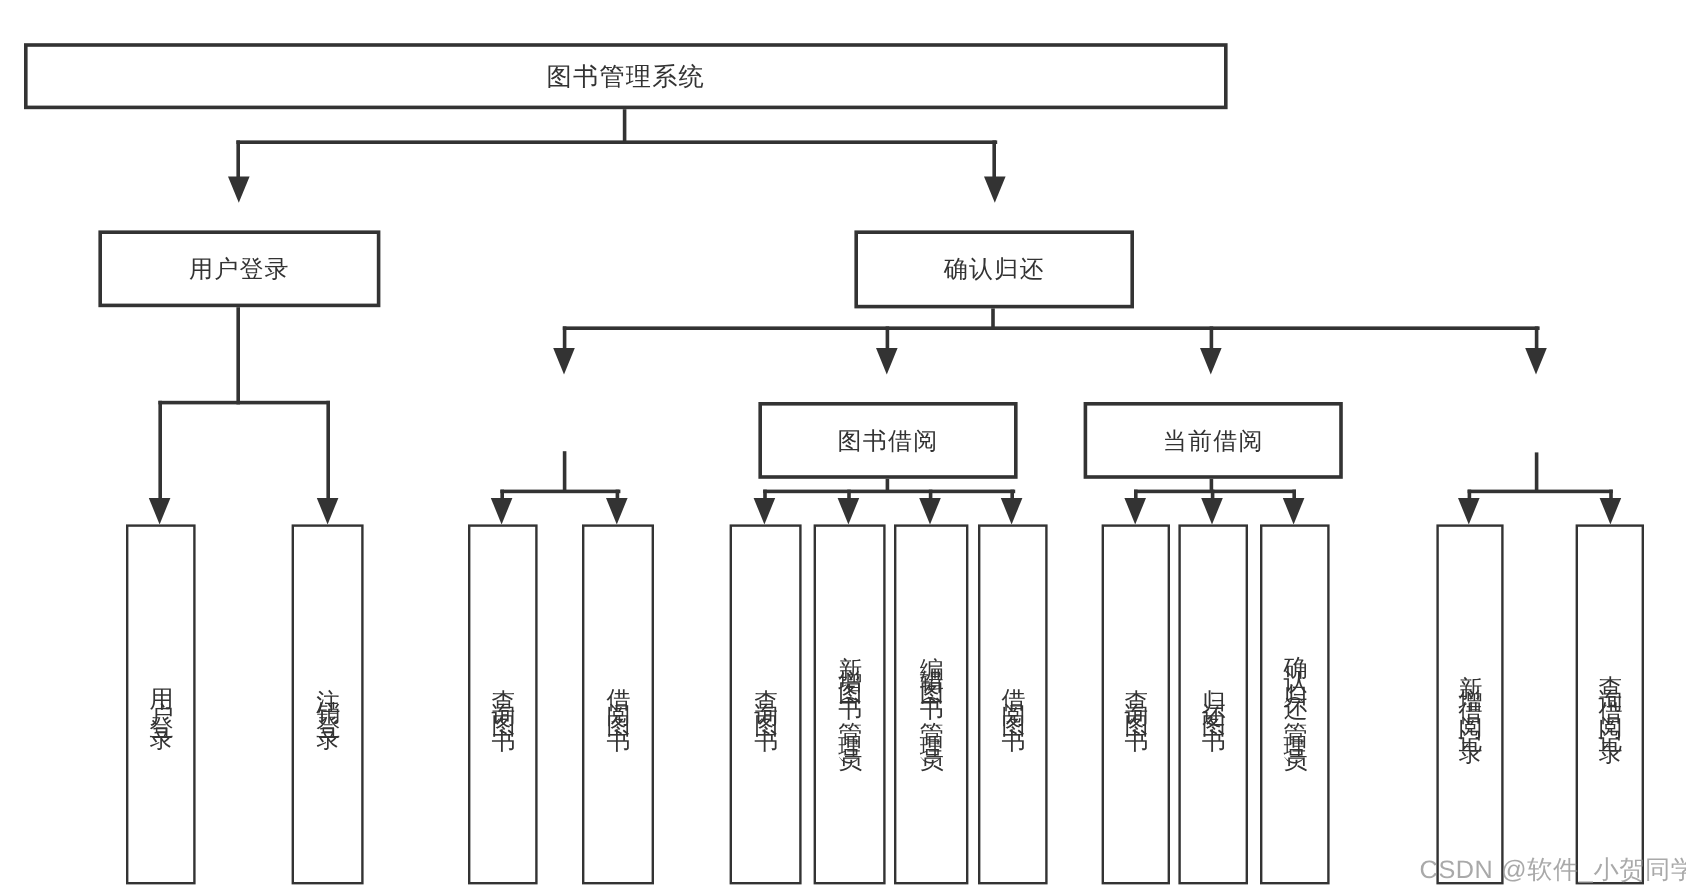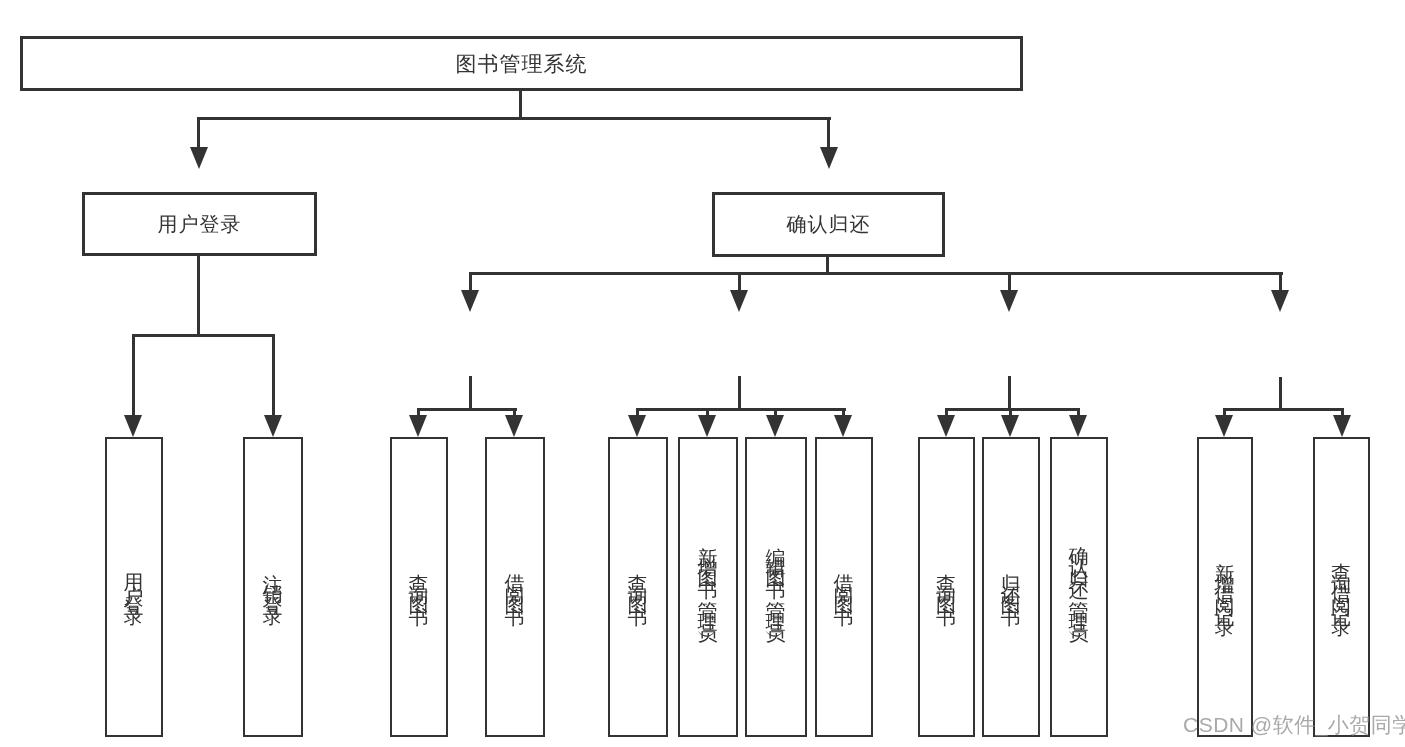--- a/index.html
+++ b/index.html
@@ -81,20 +81,26 @@
   <div class="ln" style="left:469px;top:272px;width:814px;height:3px"></div>
   <div class="ln" style="left:469px;top:272px;width:3px;height:20px"></div>
   <div class="tri" style="left:461px;top:290px"></div>
   <div class="ln" style="left:738px;top:272px;width:3px;height:20px"></div>
   <div class="tri" style="left:730px;top:290px"></div>
   <div class="ln" style="left:1008px;top:272px;width:3px;height:20px"></div>
   <div class="tri" style="left:1000px;top:290px"></div>
   <div class="ln" style="left:1279px;top:272px;width:3px;height:20px"></div>
   <div class="tri" style="left:1271px;top:290px"></div>
 
+  <div class="node hnode" style="left:632px;top:312px;width:216px;height:64px">
+    <span>图书借阅</span>
+  </div>
+  <div class="node hnode" style="left:903px;top:312px;width:216px;height:64px">
+    <span>当前借阅</span>
+  </div>
 
   <div class="ln" style="left:469px;top:376px;width:3px;height:34px"></div>
   <div class="ln" style="left:417px;top:408px;width:100px;height:3px"></div>
   <div class="ln" style="left:417px;top:408px;width:3px;height:9px"></div>
   <div class="tri" style="left:409px;top:415px"></div>
   <div class="ln" style="left:513px;top:408px;width:3px;height:9px"></div>
   <div class="tri" style="left:505px;top:415px"></div>
 
   <div class="ln" style="left:738px;top:376px;width:3px;height:34px"></div>
   <div class="ln" style="left:636px;top:408px;width:210px;height:3px"></div>

